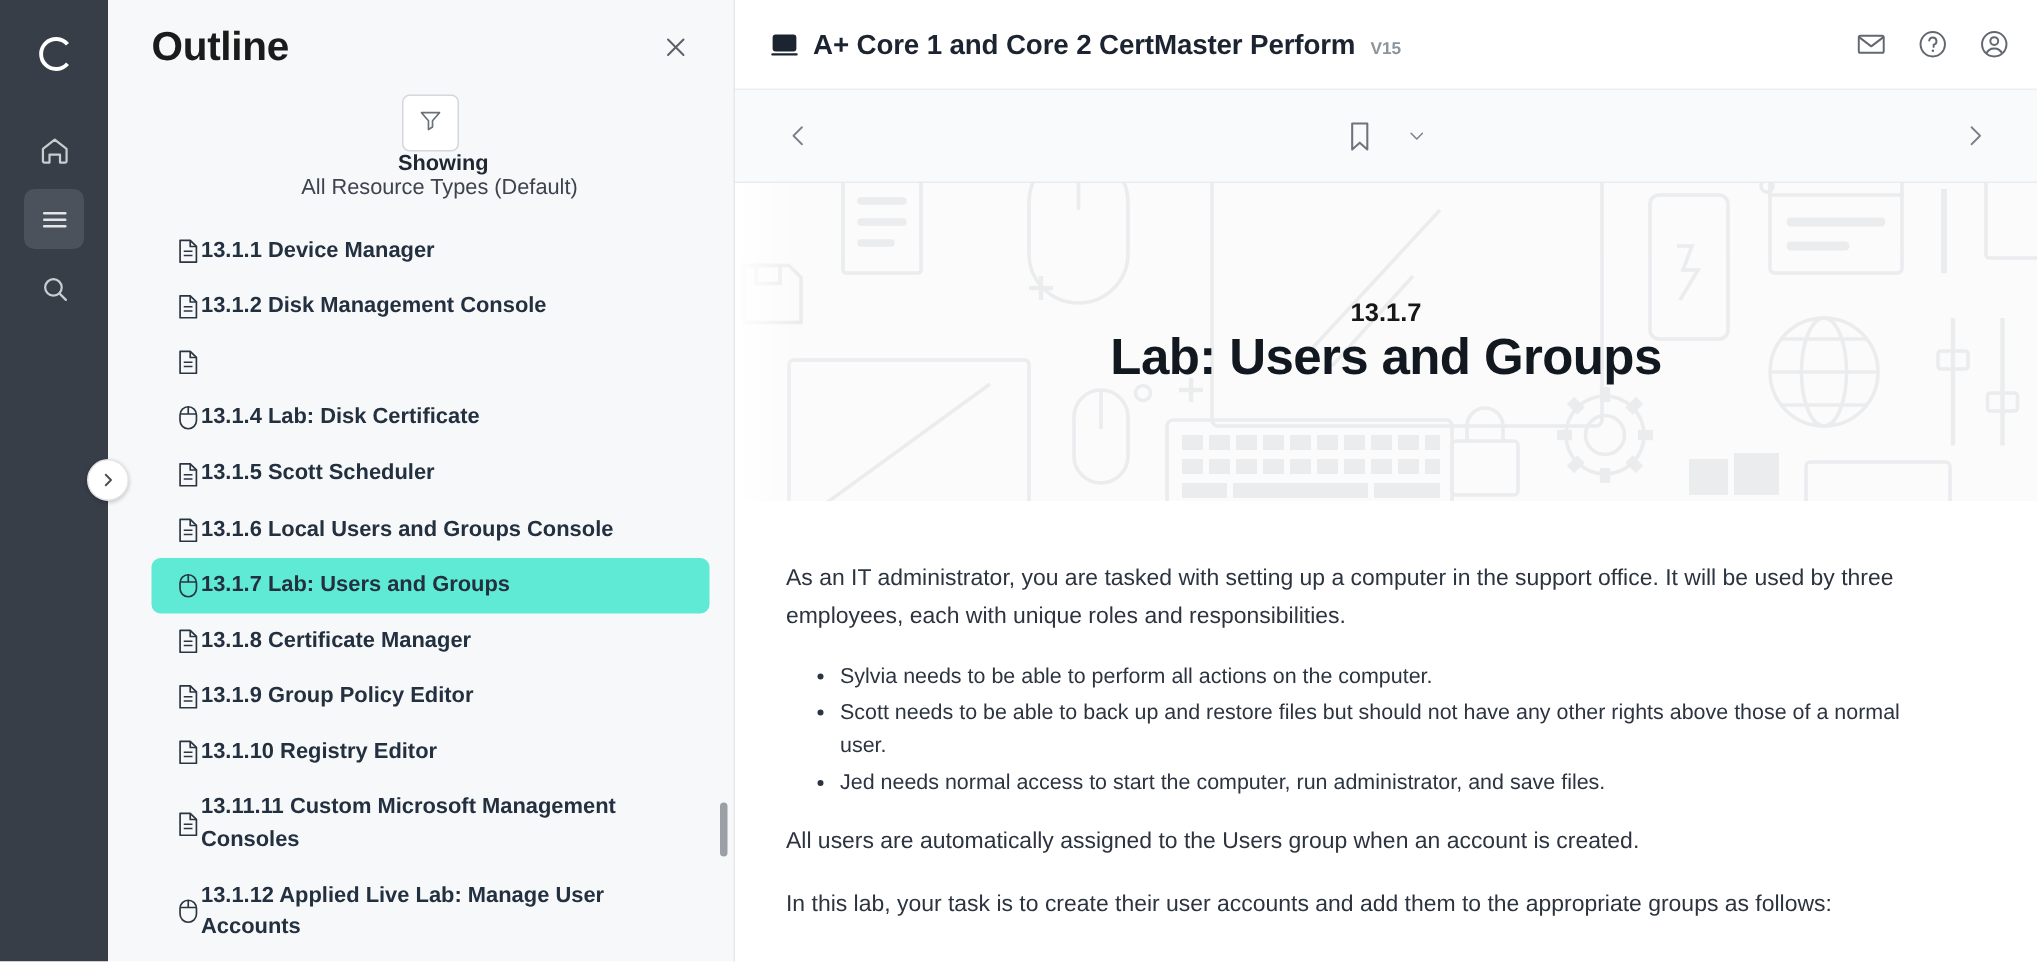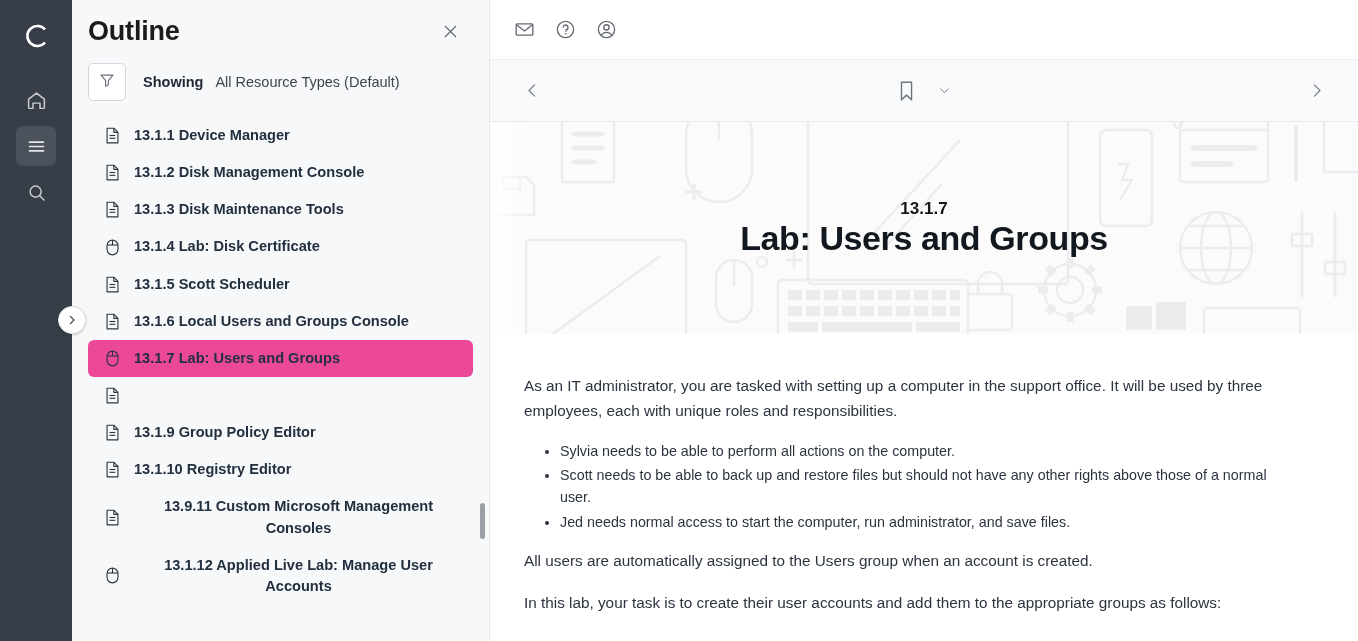--- a/index.html
+++ b/index.html
@@ -41,62 +41,61 @@
     cursor: pointer; z-index: 20;
   }
 
   
   .outline {
     width: 418px; min-width: 418px; height: 641px;
     background: #f7f8f9;
     position: relative;
     display: flex; flex-direction: column;
     border-right: 1px solid #e6e8ea;
+    padding-left: 13px;
   }
   .outline-header {
     display: flex; align-items: center; justify-content: space-between;
     padding: 16px 26px 10px 16px;
   }
   .outline-title {
     font-size: 27px; font-weight: bold; color: #1b1b1b;
     letter-spacing: -0.2px;
   }
   .close-btn {
     width: 26px; height: 26px; display: flex; align-items: center;
     justify-content: center; cursor: pointer;
   }
   .filter-row {
-    display: flex; align-items: center; padding: 6px 16px 16px 16px;
+    display: flex; align-items: center; padding: 6px 16px 16px 16px; flex-direction: column;
   }
   .filter-box {
     width: 38px; height: 38px; border: 1px solid #d4d7db; border-radius: 5px;
     background: #ffffff;
     display: flex; align-items: center; justify-content: center;
     cursor: pointer;
   }
   .filter-label {
     margin-left: 17px; font-size: 14.5px; font-weight: bold; color: #1f2733;
   }
   .filter-value {
     margin-left: 12px; font-size: 14.5px; color: #3d4450; font-weight: normal;
   }
   .outline-list {
     flex: 1; overflow: hidden; position: relative;
     padding: 0 16px 0 16px;
   }
   .item {
     display: flex; align-items: center;
-    gap: 13px;
     padding: 8px 10px 8px 16px;
     border-radius: 6px;
     cursor: pointer;
     min-height: 37px;
-    text-align: center;
-  }
-  .item.selected { background: #ec4899; }
+  }
+  .item.selected { background: #5eead4; }
   .item-icon { width: 17px; min-width: 17px; display: flex; align-items: center; justify-content: center; }
   .item-label {
     font-size: 14.6px; font-weight: bold; color: #23303f; line-height: 1.45;
   }
   .scrollbar-track {
     position: absolute; right: 4px; top: 0; width: 5px; height: 100%;
   }
   .scrollbar-thumb {
     position: absolute; right: 0; top: 386px;
     width: 5px; height: 36px; border-radius: 3px; background: #9aa0a6;
@@ -258,21 +257,20 @@
 
       <div class="item">
         <span class="item-icon">
           <svg width="15" height="17" viewBox="0 0 16 18" fill="none" stroke="#2b3542" stroke-width="1.2" stroke-linejoin="round">
             <path d="M2.2 1.2 h7.2 l4.4 4.4 v11.2 h-11.6 z"></path>
             <path d="M9.4 1.2 v4.4 h4.4"></path>
             <line x1="4.8" y1="9" x2="11" y2="9"></line>
             <line x1="4.8" y1="12" x2="11" y2="12"></line>
           </svg>
         </span>
-        <span class="item-label">13.1.3 Disk Maintenance Tools</span>
       </div>
 
       <div class="item">
         <span class="item-icon">
           <svg width="13" height="17" viewBox="0 0 14 18" fill="none" stroke="#2b3542" stroke-width="1.2">
             <rect x="1.1" y="1.1" width="11.8" height="15.8" rx="5.9"></rect>
             <line x1="1.1" y1="6.3" x2="12.9" y2="6.3"></line>
             <line x1="7" y1="1.1" x2="7" y2="6.3"></line>
           </svg>
         </span>
@@ -316,20 +314,21 @@
 
       <div class="item">
         <span class="item-icon">
           <svg width="15" height="17" viewBox="0 0 16 18" fill="none" stroke="#2b3542" stroke-width="1.2" stroke-linejoin="round">
             <path d="M2.2 1.2 h7.2 l4.4 4.4 v11.2 h-11.6 z"></path>
             <path d="M9.4 1.2 v4.4 h4.4"></path>
             <line x1="4.8" y1="9" x2="11" y2="9"></line>
             <line x1="4.8" y1="12" x2="11" y2="12"></line>
           </svg>
         </span>
+        <span class="item-label">13.1.8 Certificate Manager</span>
       </div>
 
       <div class="item">
         <span class="item-icon">
           <svg width="15" height="17" viewBox="0 0 16 18" fill="none" stroke="#2b3542" stroke-width="1.2" stroke-linejoin="round">
             <path d="M2.2 1.2 h7.2 l4.4 4.4 v11.2 h-11.6 z"></path>
             <path d="M9.4 1.2 v4.4 h4.4"></path>
             <line x1="4.8" y1="9" x2="11" y2="9"></line>
             <line x1="4.8" y1="12" x2="11" y2="12"></line>
           </svg>
@@ -351,21 +350,21 @@
 
       <div class="item">
         <span class="item-icon">
           <svg width="15" height="17" viewBox="0 0 16 18" fill="none" stroke="#2b3542" stroke-width="1.2" stroke-linejoin="round">
             <path d="M2.2 1.2 h7.2 l4.4 4.4 v11.2 h-11.6 z"></path>
             <path d="M9.4 1.2 v4.4 h4.4"></path>
             <line x1="4.8" y1="9" x2="11" y2="9"></line>
             <line x1="4.8" y1="12" x2="11" y2="12"></line>
           </svg>
         </span>
-        <span class="item-label">13.9.11 Custom Microsoft Management Consoles</span>
+        <span class="item-label">13.11.11 Custom Microsoft Management Consoles</span>
       </div>
 
       <div class="item">
         <span class="item-icon">
           <svg width="13" height="17" viewBox="0 0 14 18" fill="none" stroke="#2b3542" stroke-width="1.2">
             <rect x="1.1" y="1.1" width="11.8" height="15.8" rx="5.9"></rect>
             <line x1="1.1" y1="6.3" x2="12.9" y2="6.3"></line>
             <line x1="7" y1="1.1" x2="7" y2="6.3"></line>
           </svg>
         </span>
@@ -374,20 +373,30 @@
 
       <div class="scrollbar-track">
         <div class="scrollbar-thumb"></div>
       </div>
     </div>
   </div>
 
   <div class="main">
 
     <div class="topbar">
+      <div class="topbar-left">
+        <span class="course-icon">
+          <svg width="18" height="18" viewBox="0 0 20 20" fill="none" stroke="#1b2430" stroke-width="1.6" stroke-linejoin="round">
+            <rect x="2" y="3" width="16" height="11" rx="1.4" fill="#1b2430"></rect>
+            <line x1="1" y1="17" x2="19" y2="17" stroke-linecap="round"></line>
+          </svg>
+        </span>
+        <span class="course-title">A+ Core 1 and Core 2 CertMaster Perform</span>
+        <span class="course-version">V15</span>
+      </div>
       <div class="topbar-right">
         <span class="top-icon">
           <svg width="21" height="21" viewBox="0 0 24 24" fill="none" stroke="#62686f" stroke-width="1.5" stroke-linejoin="round">
             <rect x="2.5" y="5.5" width="19" height="13" rx="1.2"></rect>
             <polyline points="2.5,6.4 12,13.6 21.5,6.4"></polyline>
           </svg>
         </span>
         <span class="top-icon">
           <svg width="21" height="21" viewBox="0 0 24 24" fill="none" stroke="#62686f" stroke-width="1.5">
             <circle cx="12" cy="12" r="9.3"></circle>

